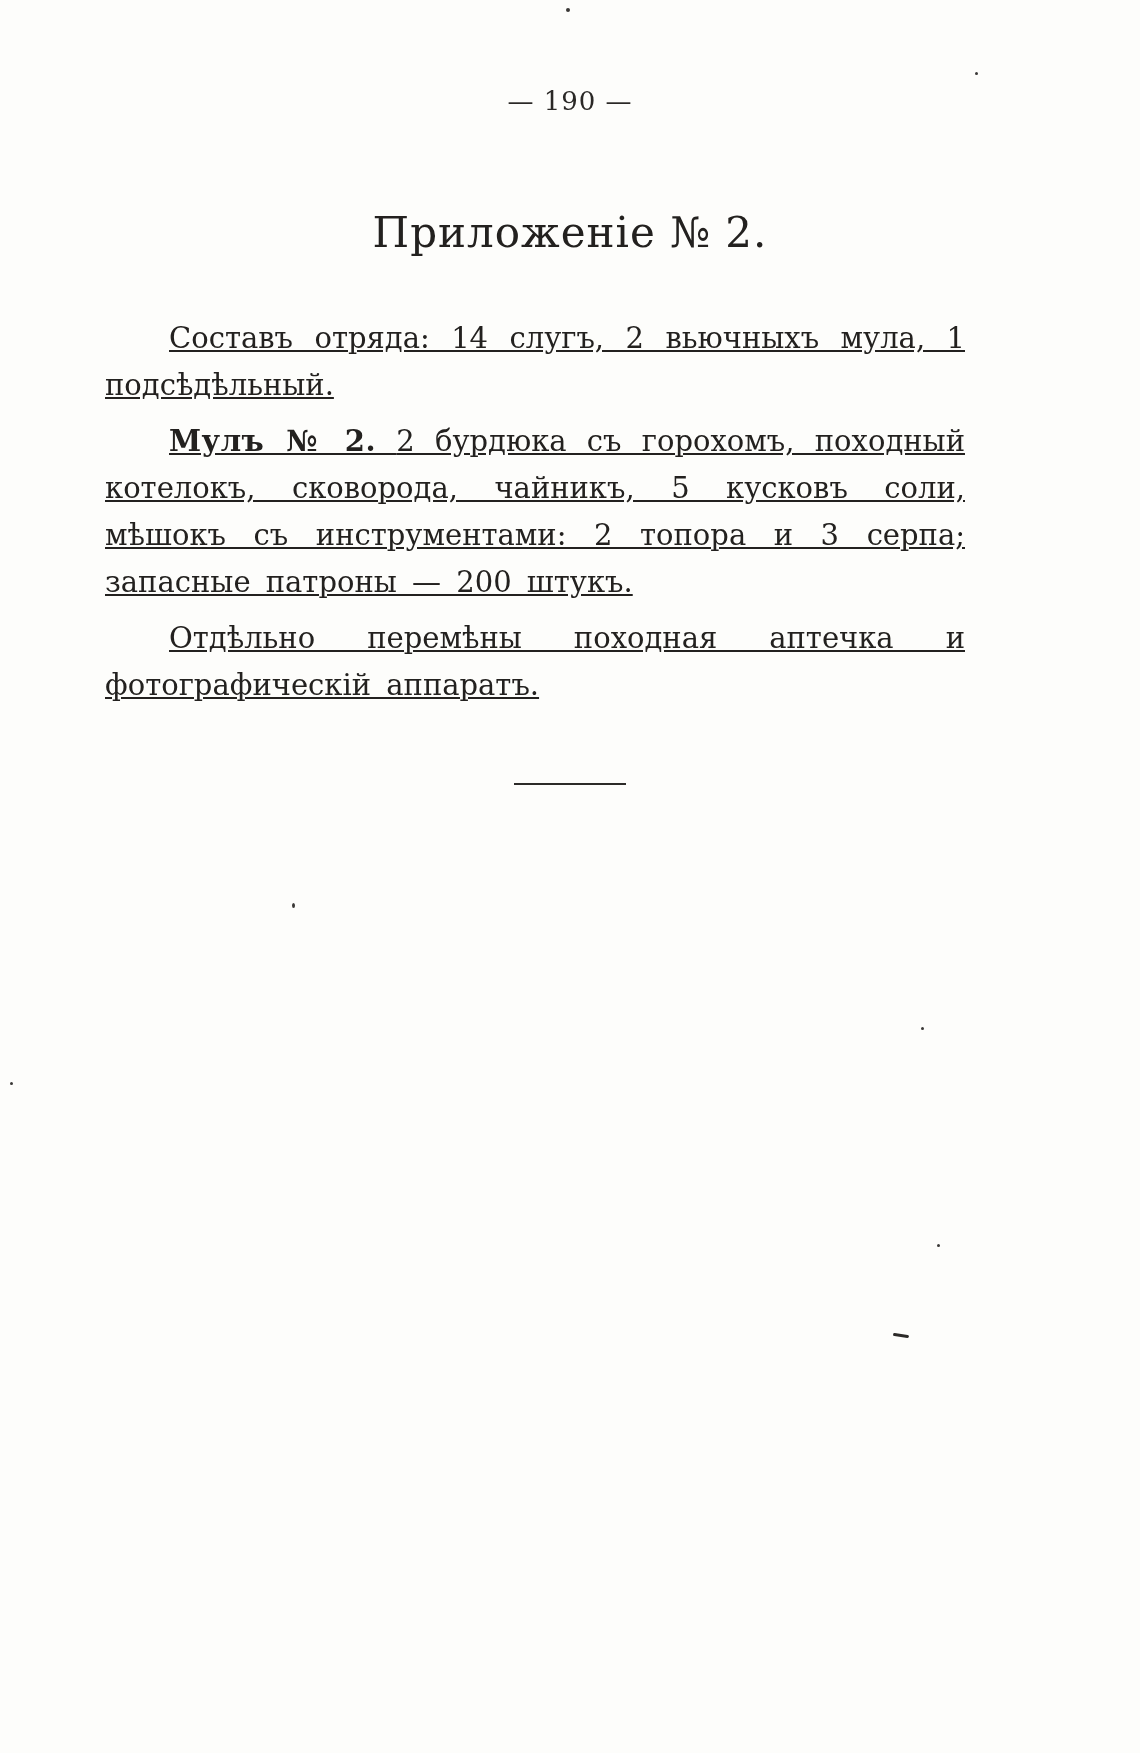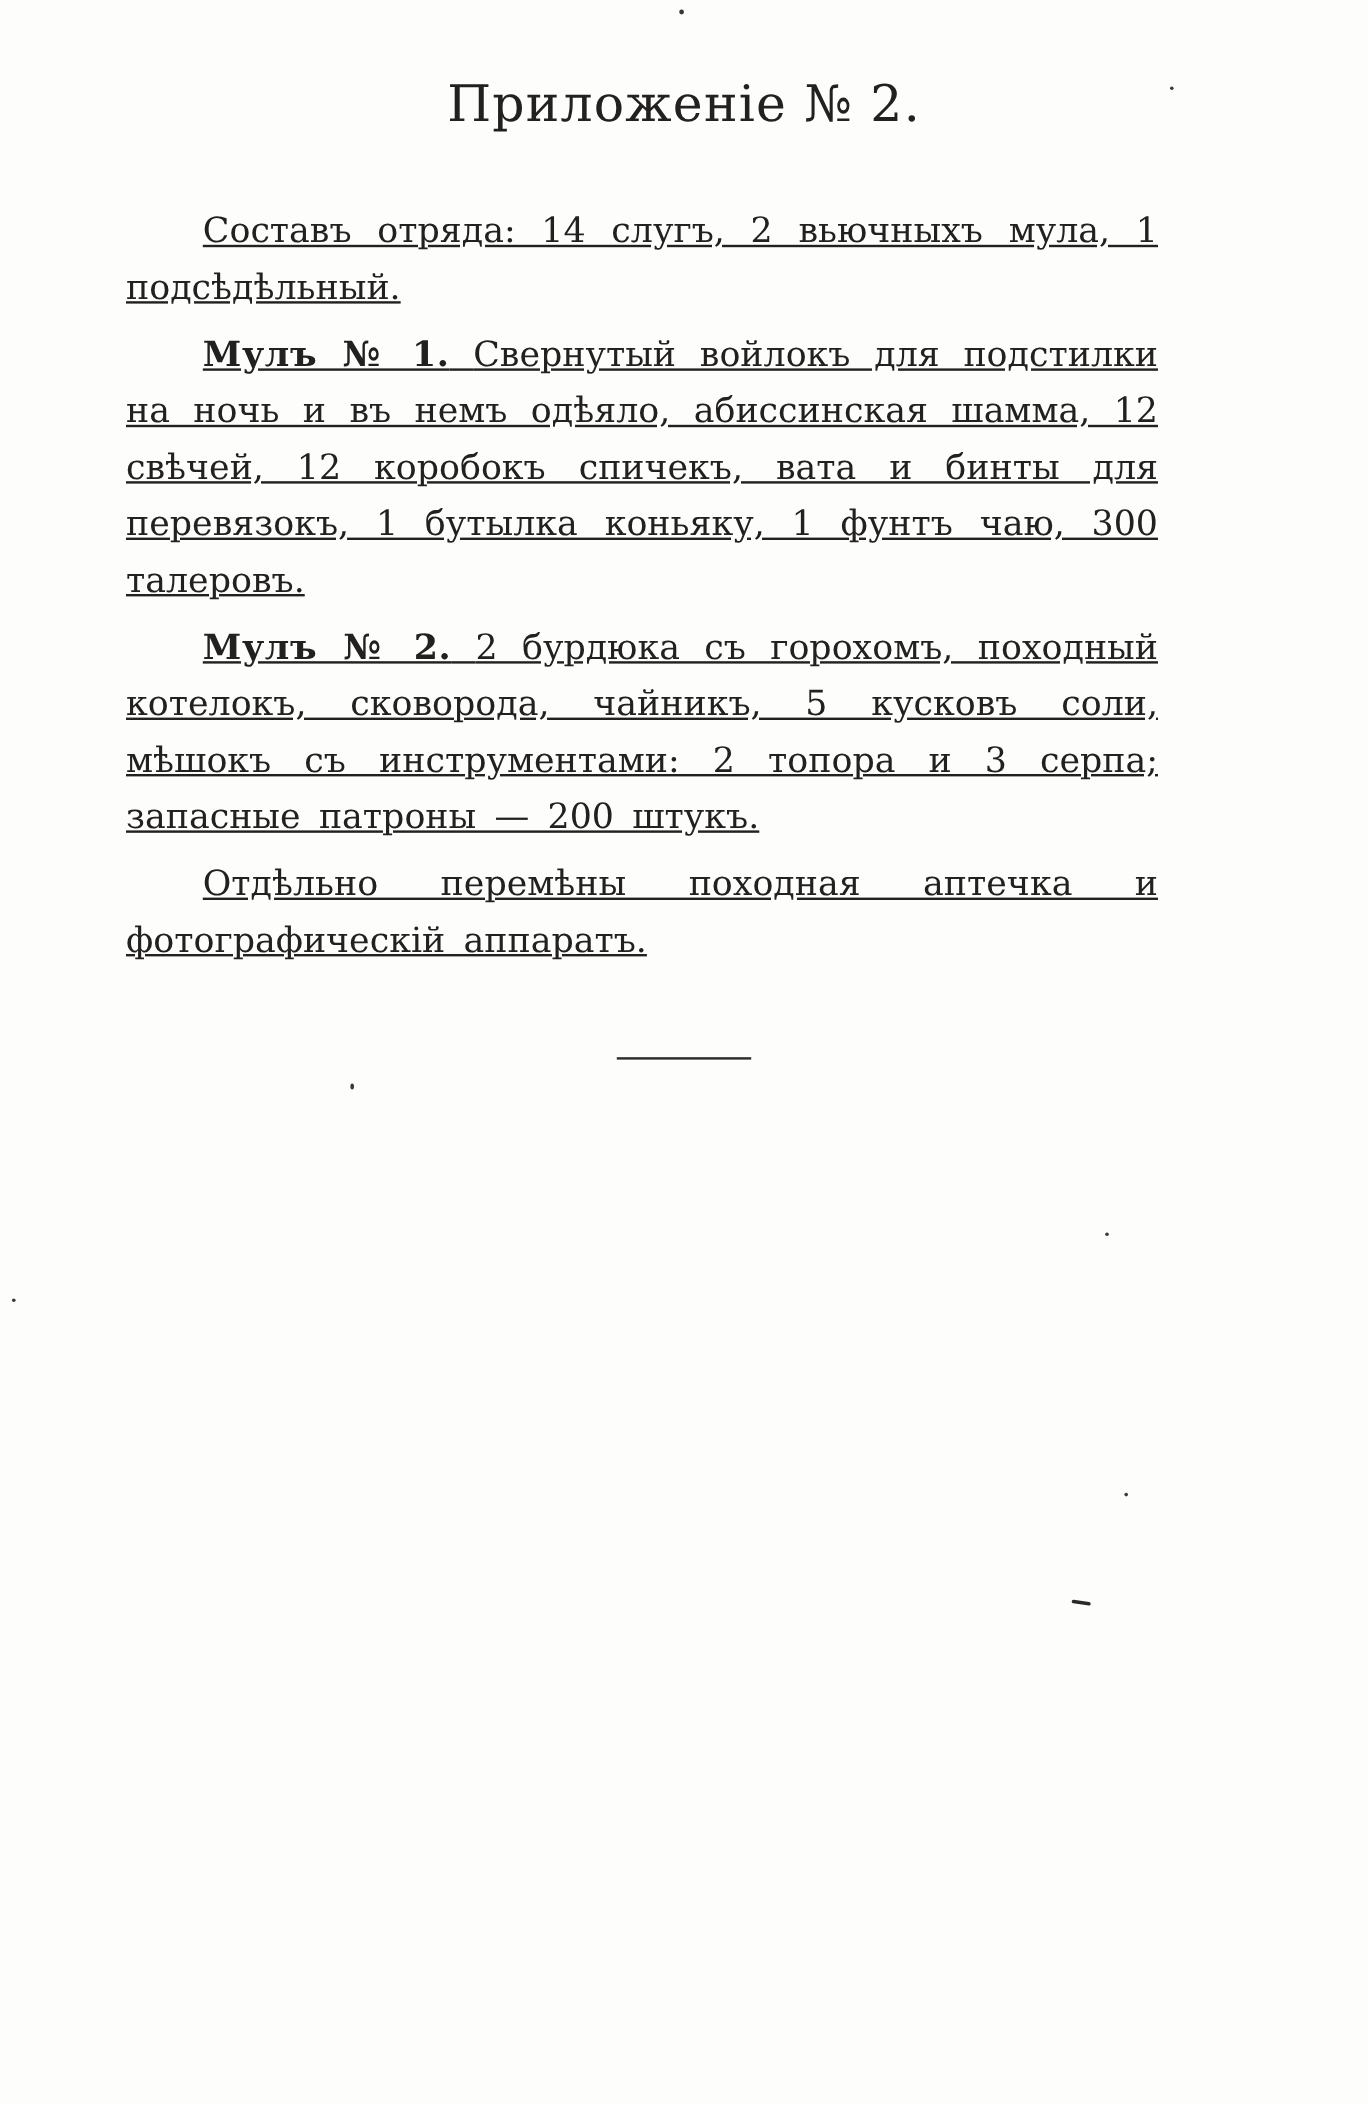--- a/index.html
+++ b/index.html
@@ -18,21 +18,21 @@
     overflow: hidden;
   }
   .page-number {
     margin-top: 86px;
     text-align: center;
     font-size: 26px;
     letter-spacing: 1px;
     color: #2a2826;
   }
   .appendix-title {
-    margin-top: 62px;
+    margin-top: 92px;
     text-align: center;
     font-size: 42px;
     letter-spacing: 1px;
     color: #23211f;
   }
   .text-block {
     margin: 58px 175px 0 105px; 
     font-size: 29px;
     line-height: 1.62;
     text-align: justify;
@@ -73,29 +73,29 @@
     background: #2c2a28;
     transform: rotate(8deg);
     border-radius: 2px;
   }
 </style>
 </head>
 <body>
 
 <div class="page">
 
+  <div class="page-number">— 190 —</div>
 
   <div class="appendix-title">Приложеніе № 2.</div>
 
   <div class="text-block">
 
     <p class="para"><b class="lead"></b> <span>Составъ отряда: 14 слугъ, 2 вьючныхъ мула, 1 подсѣдѣльный.</span></p>
 
 
-    <p class="para"><b class="lead">Мулъ № 1.</b> <span>Свернутый войлокъ для подстилки на ночь и въ немъ одѣяло, абиссинская шамма, 12 свѣчей, 12 коробокъ спичекъ, вата и бинты для перевязокъ, 1 бутылка коньяку, 1 фунтъ чаю, 300 талеровъ.</span></p>
 
     <p class="para"><b class="lead">Мулъ № 2.</b> <span>2 бурдюка съ горохомъ, походный котелокъ, сковорода, чайникъ, 5 кусковъ соли, мѣшокъ съ инструментами: 2 топора и 3 серпа; запасные патроны — 200 штукъ.</span></p>
 
     <p class="para"><b class="lead"></b> <span>Отдѣльно перемѣны походная аптечка и фотографическій аппаратъ.</span></p>
 
   </div>
 
   <div class="divider"></div>
 
   <div class="speck s1"></div>

